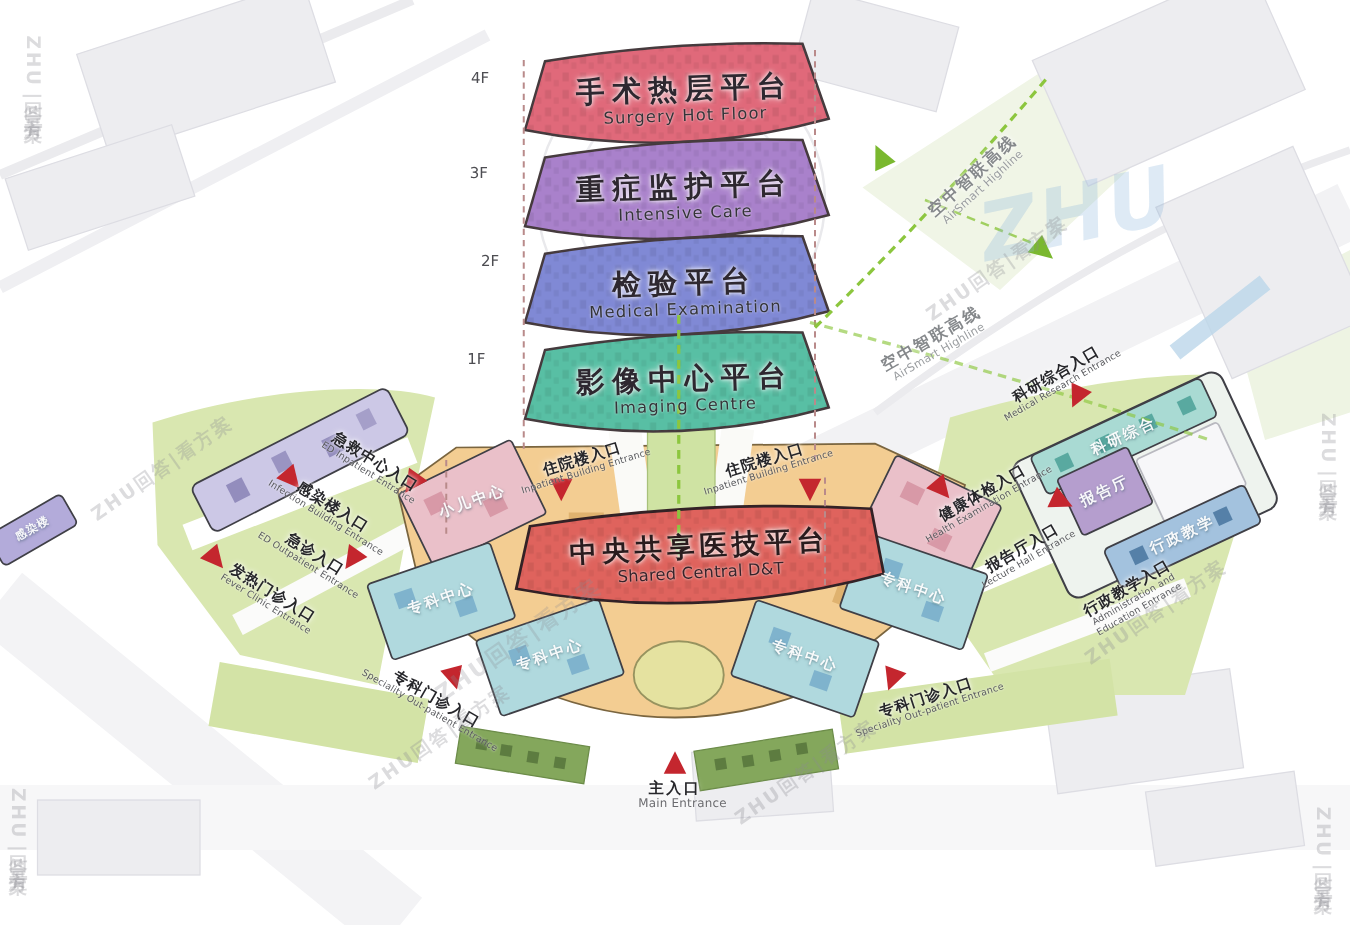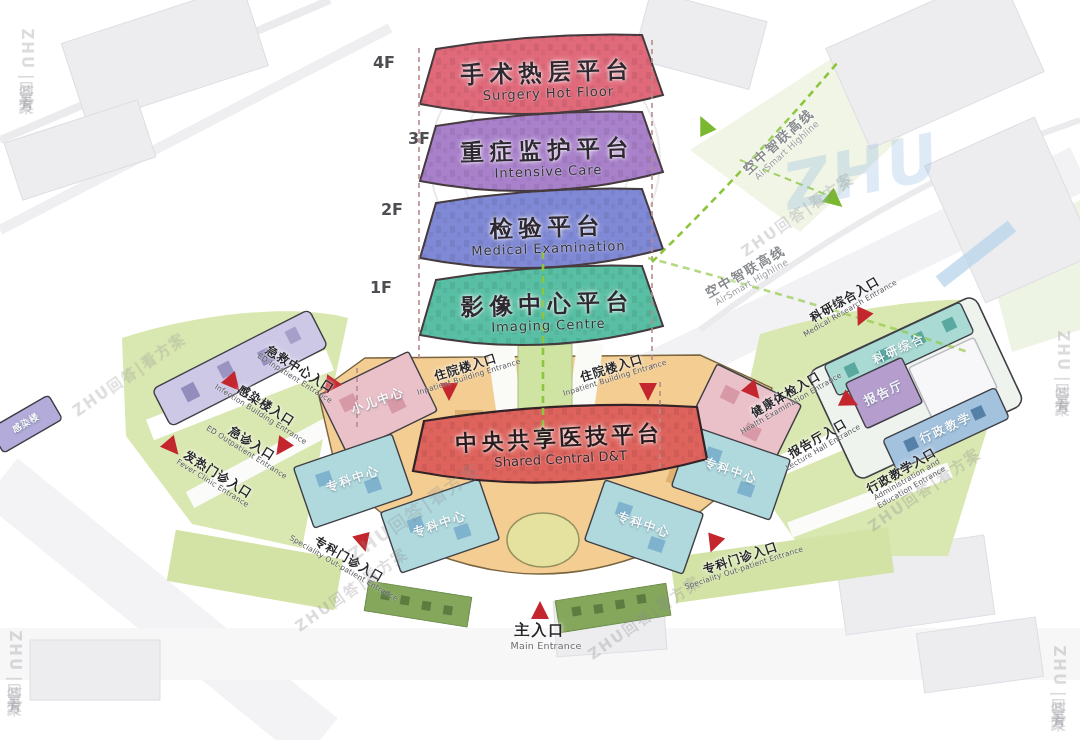--- a/index.html
+++ b/index.html
@@ -10,25 +10,25 @@
        transform:translate(-50%,-50%) rotate(var(--r,0deg));pointer-events:none;}
   .lbl .zh{display:block;font-weight:bold;color:#26262a;font-size:12px;letter-spacing:1px;
            text-shadow:0 0 3px rgba(255,255,255,.95),0 0 6px rgba(255,255,255,.8);}
   .lbl .en{display:block;font-size:7.5px;color:#595a5e;letter-spacing:.2px;
            text-shadow:0 0 2px rgba(255,255,255,.9);}
   .lbl.wrap .en{white-space:normal;width:92px;margin:0 auto;}
   .plate-lbl .zh{font-size:23px;letter-spacing:6px;color:#2e2830;}
   .plate-lbl .en{font-size:13px;color:#343438;letter-spacing:1px;}
   .banner-lbl .zh{font-size:22px;letter-spacing:4px;color:#2a1c1e;}
   .banner-lbl .en{font-size:13px;color:#37232a;}
-  .main-lbl .zh{font-size:15px;letter-spacing:2px;}
+  .main-lbl .zh{font-size:12px;letter-spacing:2px;}
   .main-lbl .en{font-size:9.5px;color:#6b6b6f;padding-left:12px;}
   .hl .zh{color:#8a8d90;font-size:13px;letter-spacing:2px;color:#85888b;}
   .hl .en{color:#9a9da0;font-size:9px;}
-  .level{position:absolute;font-size:16px;font-weight:bold;color:#4d4d52;
+  .level{position:absolute;font-size:12px;font-weight:normal;color:#4d4d52;
          transform:translate(-50%,-50%);pointer-events:none;}
   .blk{position:absolute;transform:translate(-50%,-50%) rotate(var(--r,0deg));
        font-weight:bold;color:rgba(255,255,255,.94);font-size:12px;letter-spacing:2px;
        text-shadow:0 1px 2px rgba(50,80,95,.55);white-space:nowrap;pointer-events:none;}
   .blk.sm{font-size:9px;letter-spacing:1px;}
   .wm{position:absolute;transform:translate(-50%,-50%) rotate(var(--r,0deg));
       color:rgba(140,140,146,.30);font-weight:bold;font-size:15px;letter-spacing:2px;
       white-space:nowrap;pointer-events:none;}
   .wm.vert{writing-mode:vertical-rl;}
   .wm.big{font-size:18px;color:rgba(140,140,146,.26);}
@@ -222,21 +222,21 @@
     <polygon points="0,-10 9,8 -9,8" transform="translate(862,317) rotate(205)"></polygon>
     <polygon points="0,-10 9,8 -9,8" transform="translate(753,391) rotate(140)"></polygon>
     <polygon points="0,-10 9,8 -9,8" transform="translate(849,401) rotate(115)"></polygon>
     <polygon points="0,-10 9,8 -9,8" transform="translate(363,542) rotate(165)"></polygon>
     <polygon points="0,-10 9,8 -9,8" transform="translate(714,543) rotate(200)"></polygon>
     <polygon points="0,-10 9,8 -9,8" transform="translate(540,611) rotate(0)"></polygon>
   </g>
 </svg>
 
   <div class="level" style="left:384px;top:62px;">4F</div>
-  <div class="level" style="left:383px;top:138px;margin-left:36px;">3F</div>
+  <div class="level" style="left:383px;top:138px;">3F</div>
   <div class="level" style="left:392px;top:209px;">2F</div>
   <div class="level" style="left:381px;top:287px;">1F</div>
 
   <div class="lbl plate-lbl" style="left:548px;top:80px;--r:-2deg;">
     <span class="zh">手术热层平台</span>
     <span class="en">Surgery Hot Floor</span>
   </div>
   <div class="lbl plate-lbl" style="left:548px;top:158px;--r:-2deg;">
     <span class="zh">重症监护平台</span>
     <span class="en">Intensive Care</span>

